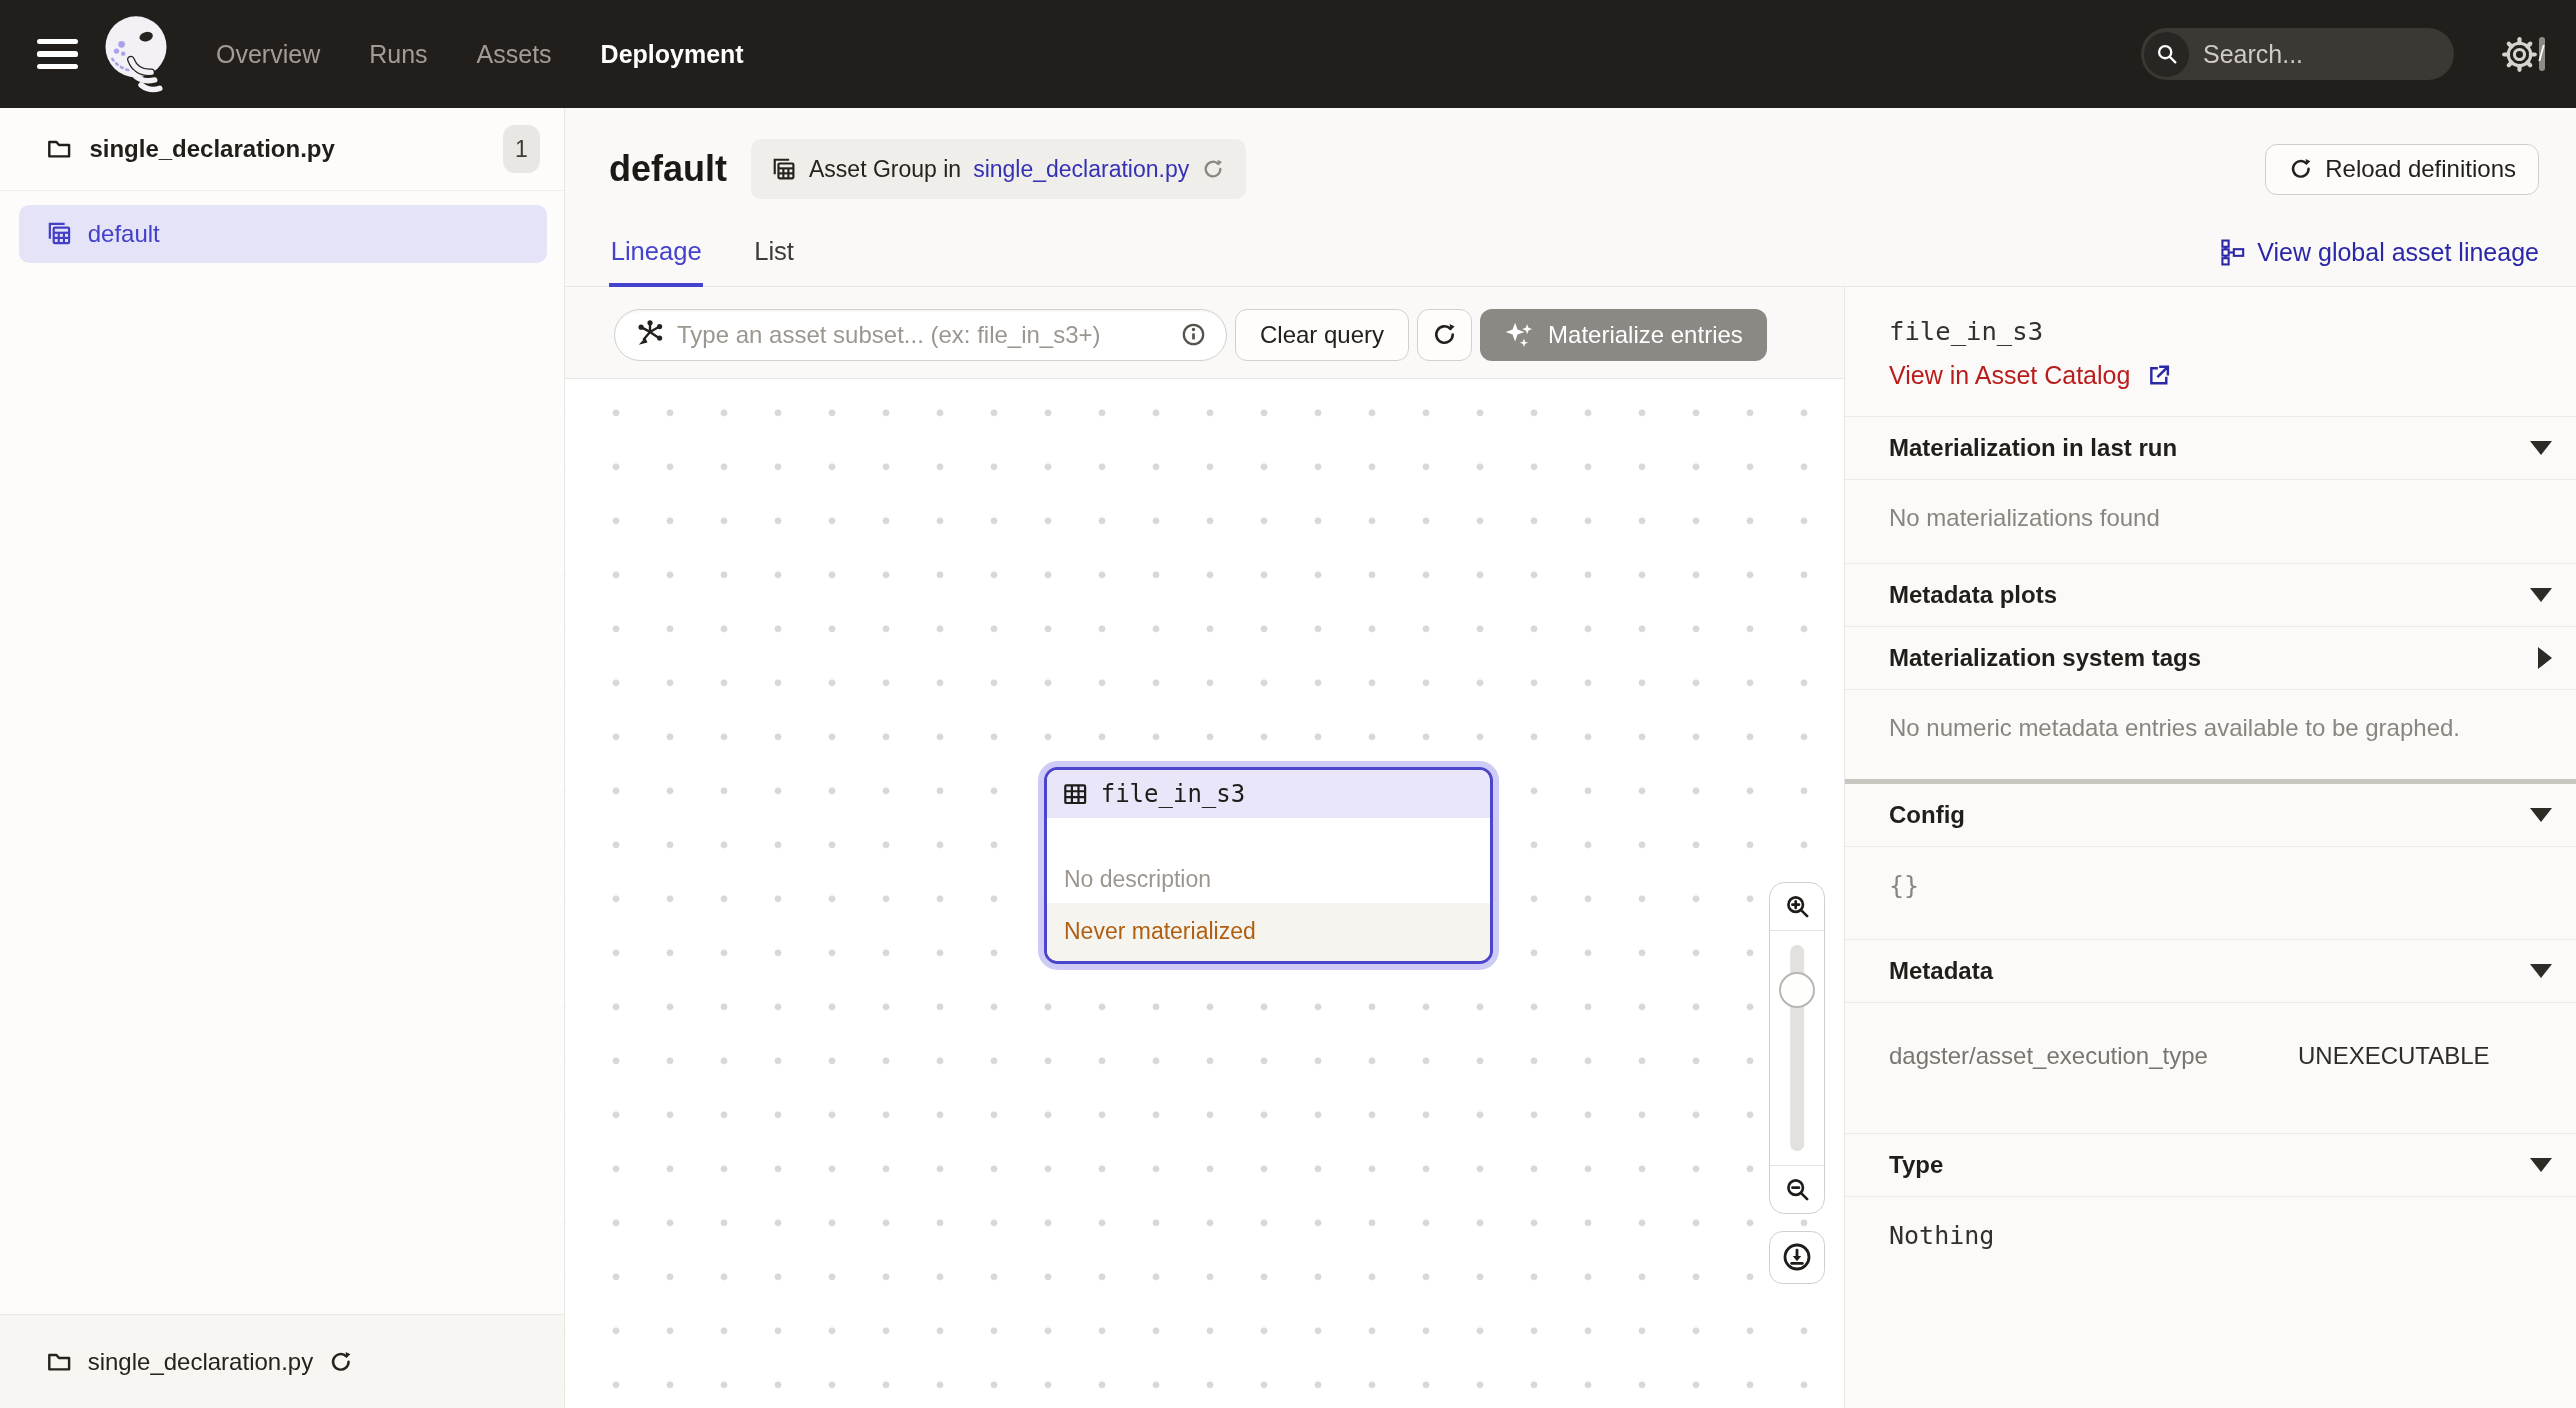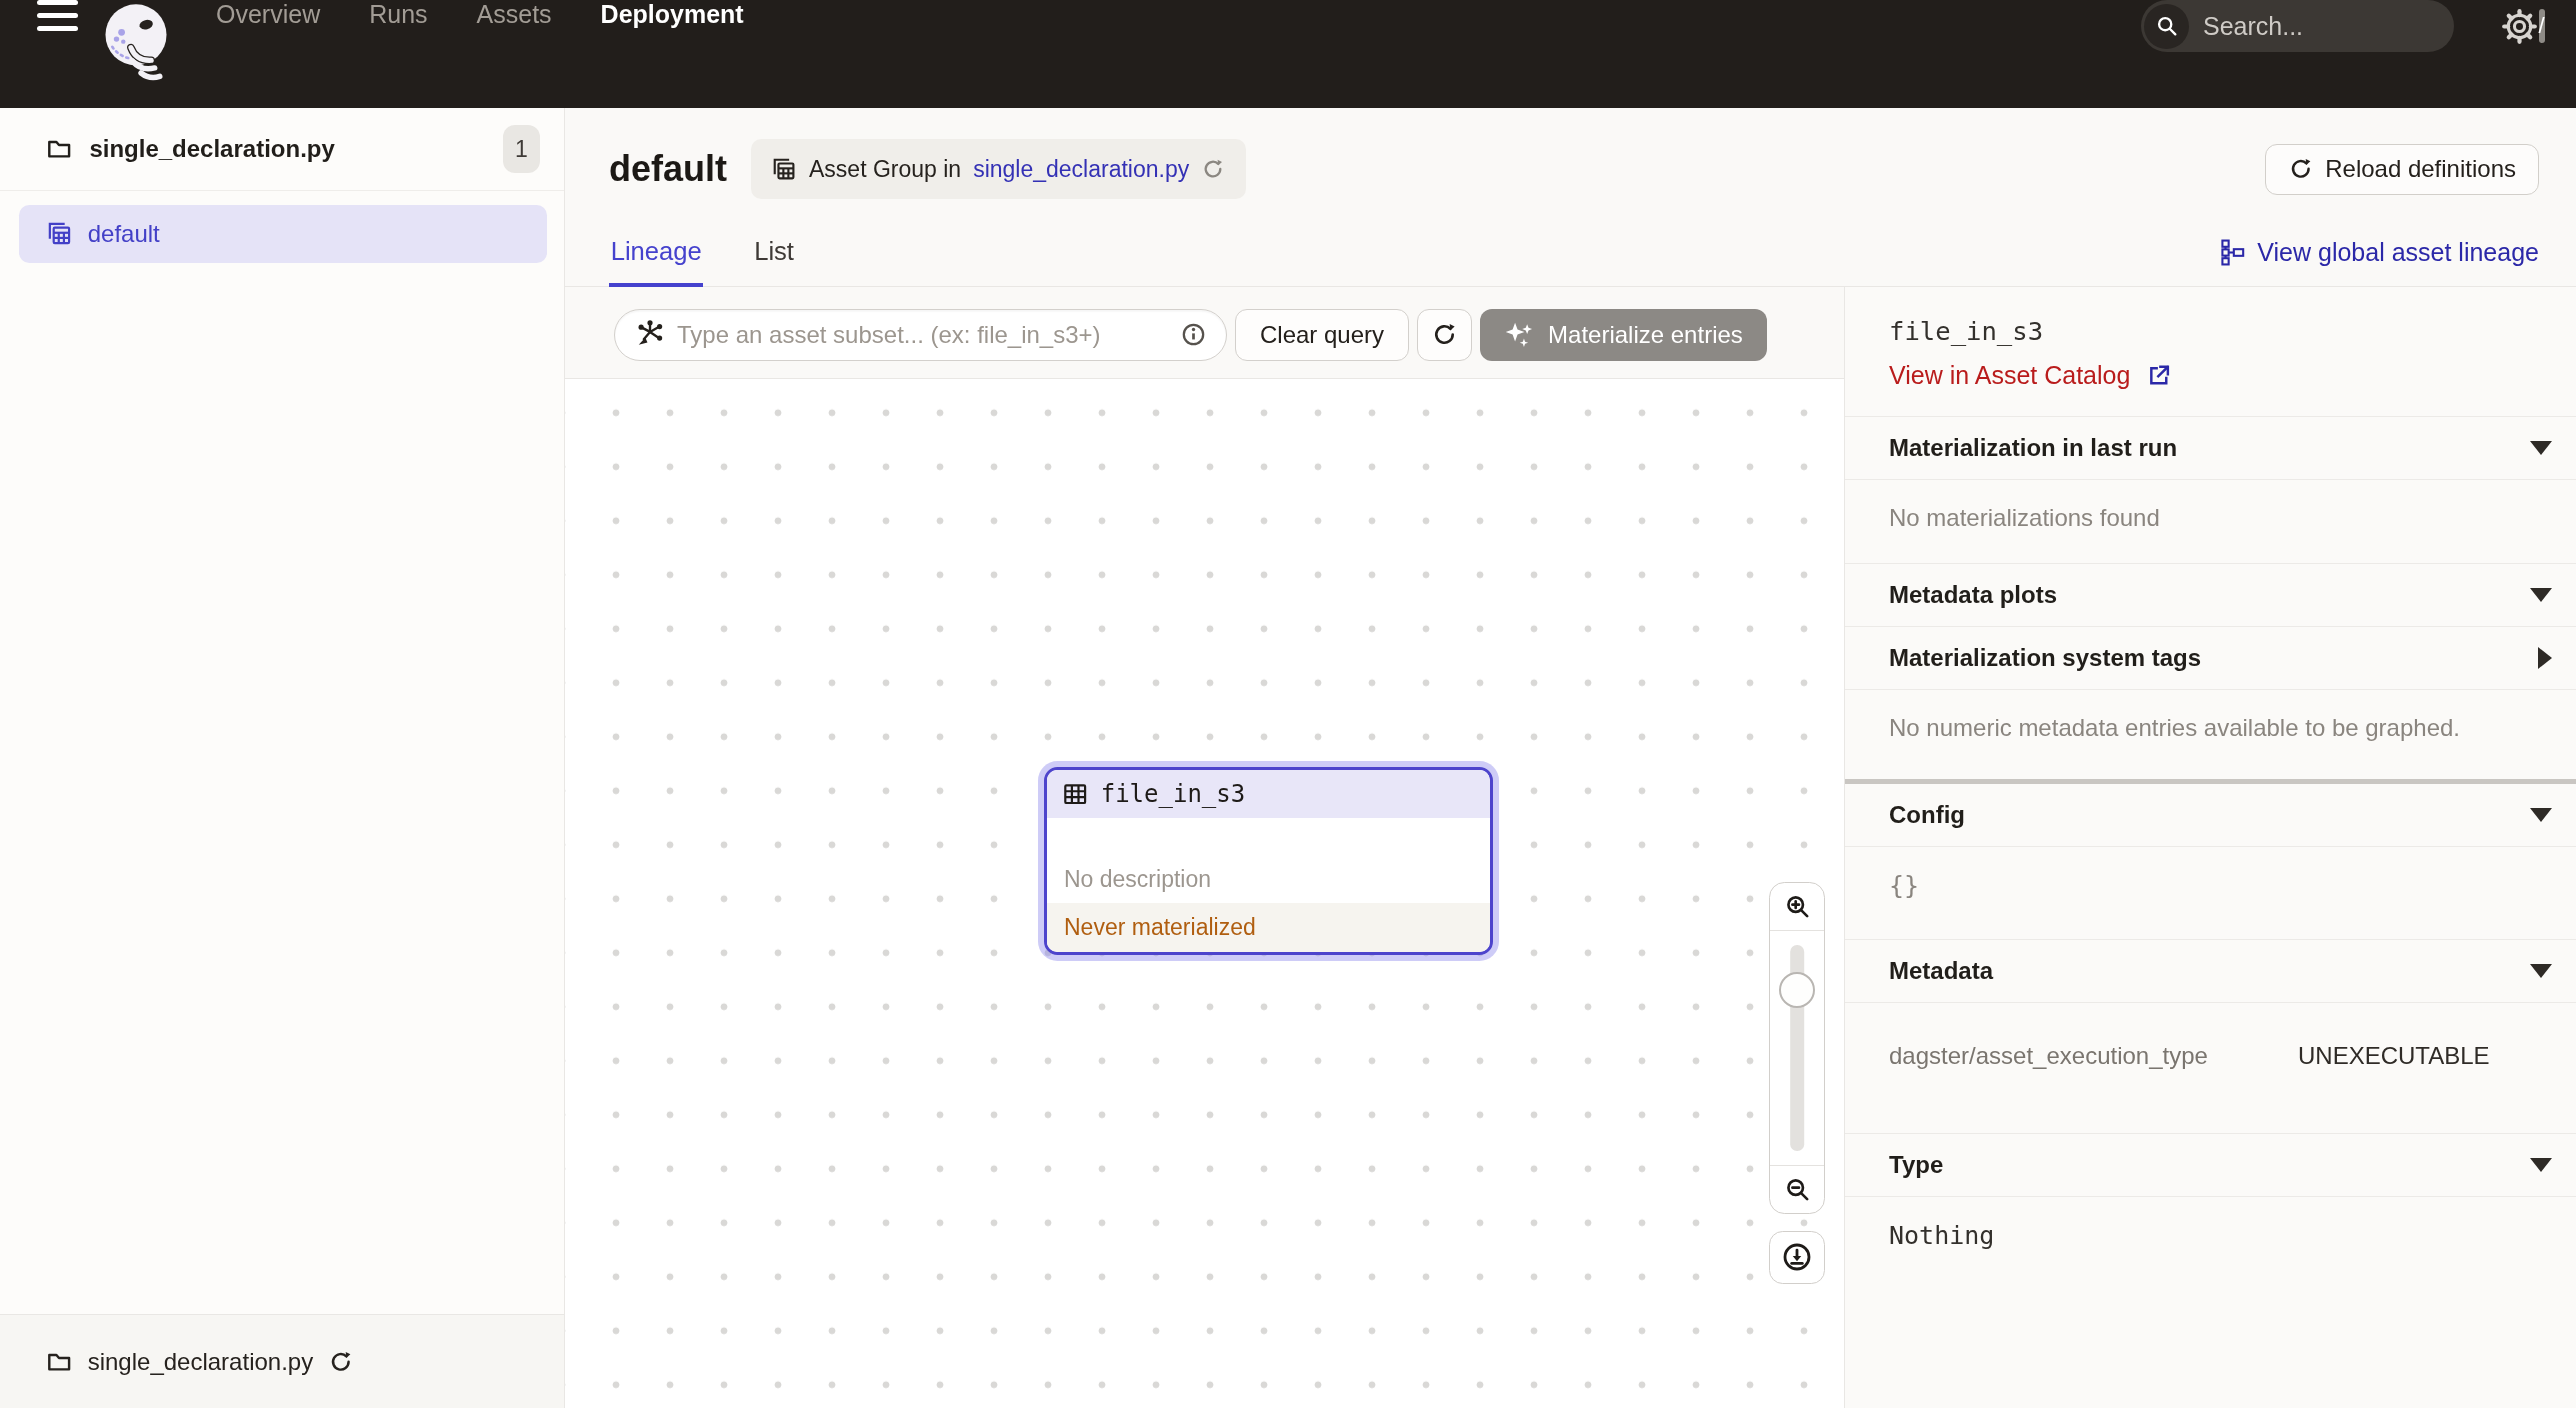--- a/index.html
+++ b/index.html
@@ -1,21 +1,21 @@
 <!DOCTYPE html>
 <html style="font-size:13.6px"><head>
 <meta charset="utf-8">
 <style>
   * { margin:0; padding:0; box-sizing:border-box; }
   html,body { width:2576px; height:1409px; }
   body { font-family:"Liberation Sans", sans-serif; background:#FAF9F7; color:#24201C; overflow:hidden; }
   .mono { font-family:"DejaVu Sans Mono", monospace; }
 
   
-  .topnav { height:108px; background:#221E1B; display:flex; align-items:flex-start; padding:0 37px; }
+  .topnav { height:108px; background:#221E1B; display:flex; align-items:center; padding:0 37px; }
   .hamburger { width:41px; display:flex; flex-direction:column; gap:7.7px; cursor:pointer; }
   .hamburger span { display:block; height:5.1px; border-radius:2.6px; background:#FFFFFF; }
   .logo { margin-left:19px; width:78px; height:85px; }
   .nav-items { display:flex; align-items:center; gap:49px; margin-left:41px; }
   .nav-item { font-size:25px; color:#A29C95; cursor:pointer; }
   .nav-item.active { color:#FFFFFF; font-weight:700; }
   .topnav-right { margin-left:auto; display:flex; align-items:center; gap:46px; }
   .search-pill { width:313px; height:52px; border-radius:26.4px; background:#3C3834; display:flex; align-items:center; padding:0 12px 0 3.4px; }
   .search-icon-circle { width:45px; height:45px; border-radius:50%; background:#292522; display:flex; align-items:center; justify-content:center; flex:0 0 auto; }
   .search-input { flex:1; background:transparent; border:none; outline:none; color:#E8E6E2; font-size:25px; padding:0 13.6px; font-family:"Liberation Sans", sans-serif; }
@@ -58,21 +58,21 @@
   .btn-materialize { height:52px; border-radius:12px; border:none; background:#8C8985; color:#FFFFFF; font-size:24px; font-weight:500; display:flex; align-items:center; gap:12px; padding:0 24px; cursor:pointer; }
 
   .canvas { flex:1; position:relative; background-color:#FFFFFF;
     background-image:radial-gradient(circle, #D9D8D6 3px, transparent 3.8px);
     background-size:54px 54px; background-position:24px 6.8px; overflow:hidden; }
 
   
   .asset-node { position:absolute; left:479px; top:388px; width:449px; border:3.4px solid #4D44CC; border-radius:13.6px; box-shadow:0 0 0 6px rgba(125,120,234,0.38); background:#FFFFFF; overflow:hidden; cursor:pointer; }
   .an-head { height:48px; background:#E8E6F8; display:flex; align-items:center; gap:12px; padding:0 15.3px; font-size:24px; color:#1E1B18; }
   .an-desc { height:46px; display:flex; align-items:center; padding:0 17px; font-size:23px; color:#9C968F; background:#FFFFFF;margin-top:39px; }
-  .an-status { height:49px; display:flex; align-items:center; padding:0 17px; font-size:23px; color:#B05E10; background:#F6F4EF; }
+  .an-status { height:58px; display:flex; align-items:center; padding:0 17px; font-size:23px; color:#B05E10; background:#F6F4EF; }
 
   
   .zoom-panel { position:absolute; right:19px; top:503px; width:56px; height:332px; background:#FFFFFF; border:1.7px solid #D2CFCB; border-radius:15.3px; display:flex; flex-direction:column; align-items:center; }
   .zoom-btn { height:48px; width:100%; display:flex; align-items:center; justify-content:center; cursor:pointer; }
   .zoom-btn.top { border-bottom:1.7px solid #E4E2DF; }
   .zoom-btn.bottom { border-top:1.7px solid #E4E2DF; }
   .zoom-slider { flex:1; width:100%; position:relative; }
   .zoom-track { position:absolute; left:50%; transform:translateX(-50%); top:13.6px; bottom:13.6px; width:13.6px; border-radius:6.8px; background:#E3E1DE; }
   .zoom-thumb { position:absolute; left:50%; transform:translateX(-50%); top:41px; width:36px; height:36px; border-radius:50%; background:#FEFEFD; border:2.6px solid #B9B6B2; cursor:grab; }
   .fit-btn { position:absolute; right:19px; top:852px; width:56px; height:53px; background:#FFFFFF; border:1.7px solid #D2CFCB; border-radius:13.6px; display:flex; align-items:center; justify-content:center; cursor:pointer; }

